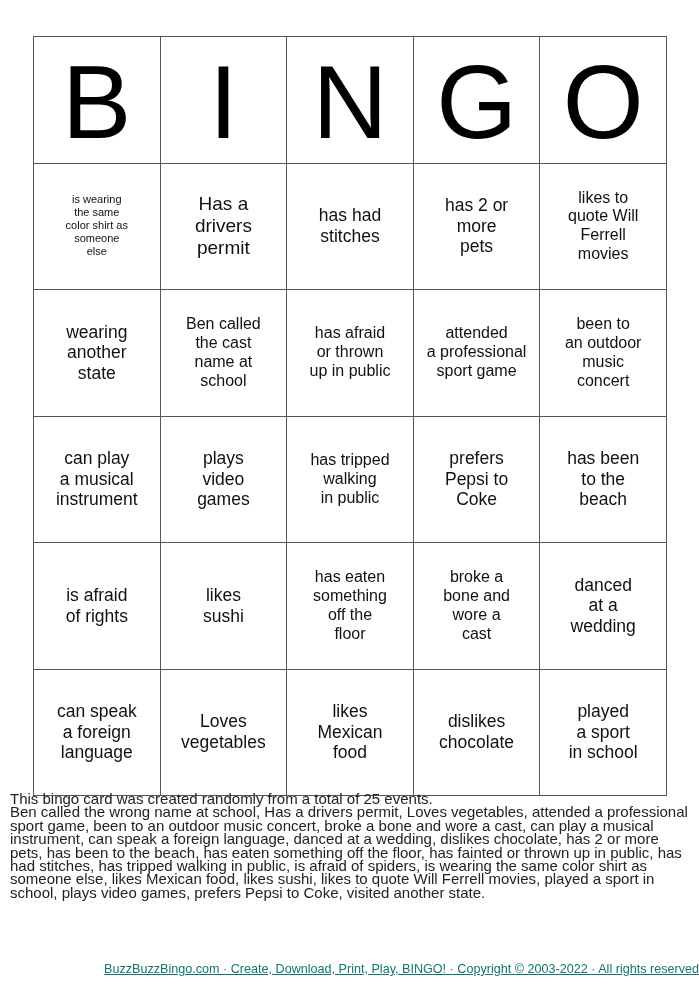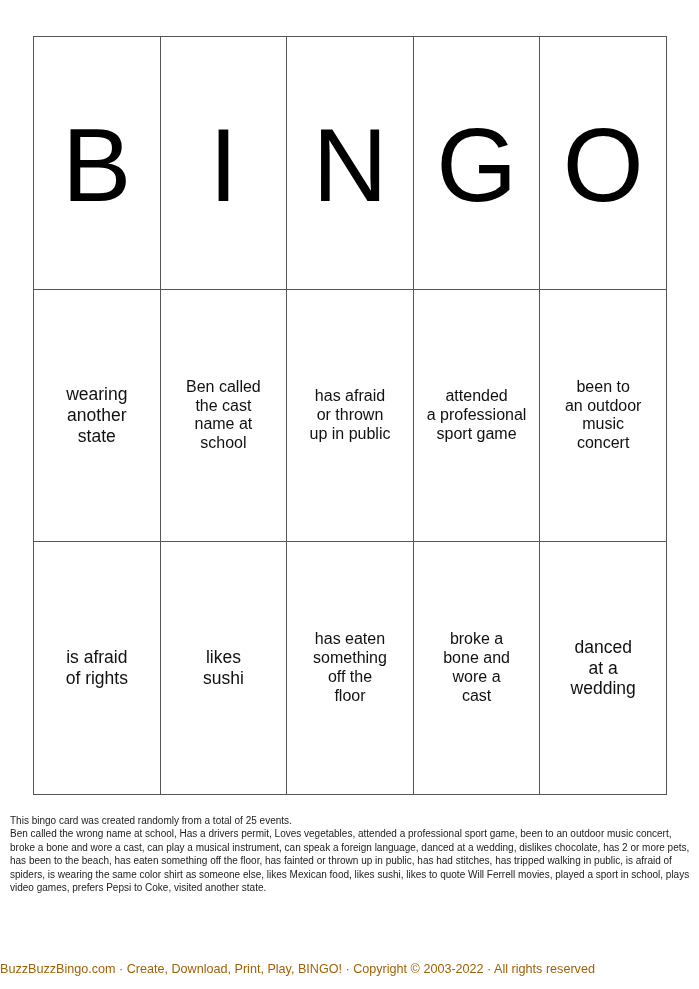--- a/index.html
+++ b/index.html
@@ -8,37 +8,56 @@
   .card { position: absolute; left: 33px; top: 36px; width: 633px; height: 759px;
           border-collapse: collapse; table-layout: fixed; }
   .card td { border: 1px solid #555; text-align: center; vertical-align: middle;
              padding: 0 6px; width: 126.6px; height: 126.5px; box-sizing: border-box; line-height: 1.18; }
   .card td.hdr { font-size: 104px; line-height: 1; padding-top: 4px; color: #000; }
   .card td .cell { display: inline-block; white-space: pre-line; color: #111; }
   .fs-xs { font-size: 11px; }
   .fs-md { font-size: 16px; }
   .fs-lg { font-size: 17.5px; }
   .fs-xl { font-size: 19px; }
-  .note { position: absolute; left: 10px; top: 814px; width: 680px; font-size: 10px;
+  .note { position: absolute; left: 10px; top: 792px; width: 680px; font-size: 15px;
           line-height: 13.4px; color: #222; }
   .note p { margin: 0; }
-  .footer { position: absolute; left: 0; top: 962px; width: 699px; text-align: left;
-            font-size: 12.6px; color: #a16207; }
+  .footer { position: absolute; left: 0; top: 962px; width: 699px; text-align: right;
+            font-size: 12.6px; color: #0f766e; text-decoration: underline; }
 </style>
 </head>
 <body>
 
 <table class="card">
   <tbody>
       <tr>
     <td class="hdr">B</td>
     <td class="hdr">I</td>
     <td class="hdr">N</td>
     <td class="hdr">G</td>
     <td class="hdr">O</td>
+  </tr>
+  <tr>
+    <td><span class="cell fs-xs">is wearing
+the same
+color shirt as
+someone
+else</span></td>
+    <td><span class="cell fs-xl">Has a
+drivers
+permit</span></td>
+    <td><span class="cell fs-lg">has had
+stitches</span></td>
+    <td><span class="cell fs-lg">has 2 or
+more
+pets</span></td>
+    <td><span class="cell fs-md">likes to
+quote Will
+Ferrell
+movies</span></td>
   </tr>
   <tr>
     <td><span class="cell fs-lg">wearing
 another
 state</span></td>
     <td><span class="cell fs-md">Ben called
 the cast
 name at
 school</span></td>
     <td><span class="cell fs-md">has afraid
@@ -46,36 +65,68 @@
 up in public</span></td>
     <td><span class="cell fs-md">attended
 a professional
 sport game</span></td>
     <td><span class="cell fs-md">been to
 an outdoor
 music
 concert</span></td>
   </tr>
   <tr>
+    <td><span class="cell fs-lg">can play
+a musical
+instrument</span></td>
+    <td><span class="cell fs-lg">plays
+video
+games</span></td>
+    <td><span class="cell fs-md">has tripped
+walking
+in public</span></td>
+    <td><span class="cell fs-lg">prefers
+Pepsi to
+Coke</span></td>
+    <td><span class="cell fs-lg">has been
+to the
+beach</span></td>
+  </tr>
+  <tr>
     <td><span class="cell fs-lg">is afraid
 of rights</span></td>
     <td><span class="cell fs-lg">likes
 sushi</span></td>
     <td><span class="cell fs-md">has eaten
 something
 off the
 floor</span></td>
     <td><span class="cell fs-md">broke a
 bone and
 wore a
 cast</span></td>
     <td><span class="cell fs-lg">danced
 at a
 wedding</span></td>
   </tr>
+  <tr>
+    <td><span class="cell fs-lg">can speak
+a foreign
+language</span></td>
+    <td><span class="cell fs-lg">Loves
+vegetables</span></td>
+    <td><span class="cell fs-lg">likes
+Mexican
+food</span></td>
+    <td><span class="cell fs-lg">dislikes
+chocolate</span></td>
+    <td><span class="cell fs-lg">played
+a sport
+in school</span></td>
+  </tr>
 </tbody>
   </table>
 
 <div class="note">
   <p>This bingo card was created randomly from a total of 25 events.</p>
   <p>Ben called the wrong name at school, Has a drivers permit, Loves vegetables, attended a professional sport game, been to an outdoor music concert, broke a bone and wore a cast, can play a musical instrument, can speak a foreign language, danced  at a wedding, dislikes chocolate, has 2 or more pets, has been to the beach, has eaten something off the floor, has fainted or thrown up in public, has had stitches, has tripped walking in public, is afraid of spiders, is wearing the same color shirt as someone else, likes Mexican food, likes sushi, likes to quote Will Ferrell movies, played a sport in school, plays video games, prefers Pepsi to Coke, visited another state.</p>
 </div>
 
 <div class="footer">BuzzBuzzBingo.com · Create, Download, Print, Play, BINGO! · Copyright © 2003-2022 · All rights reserved</div>
 

